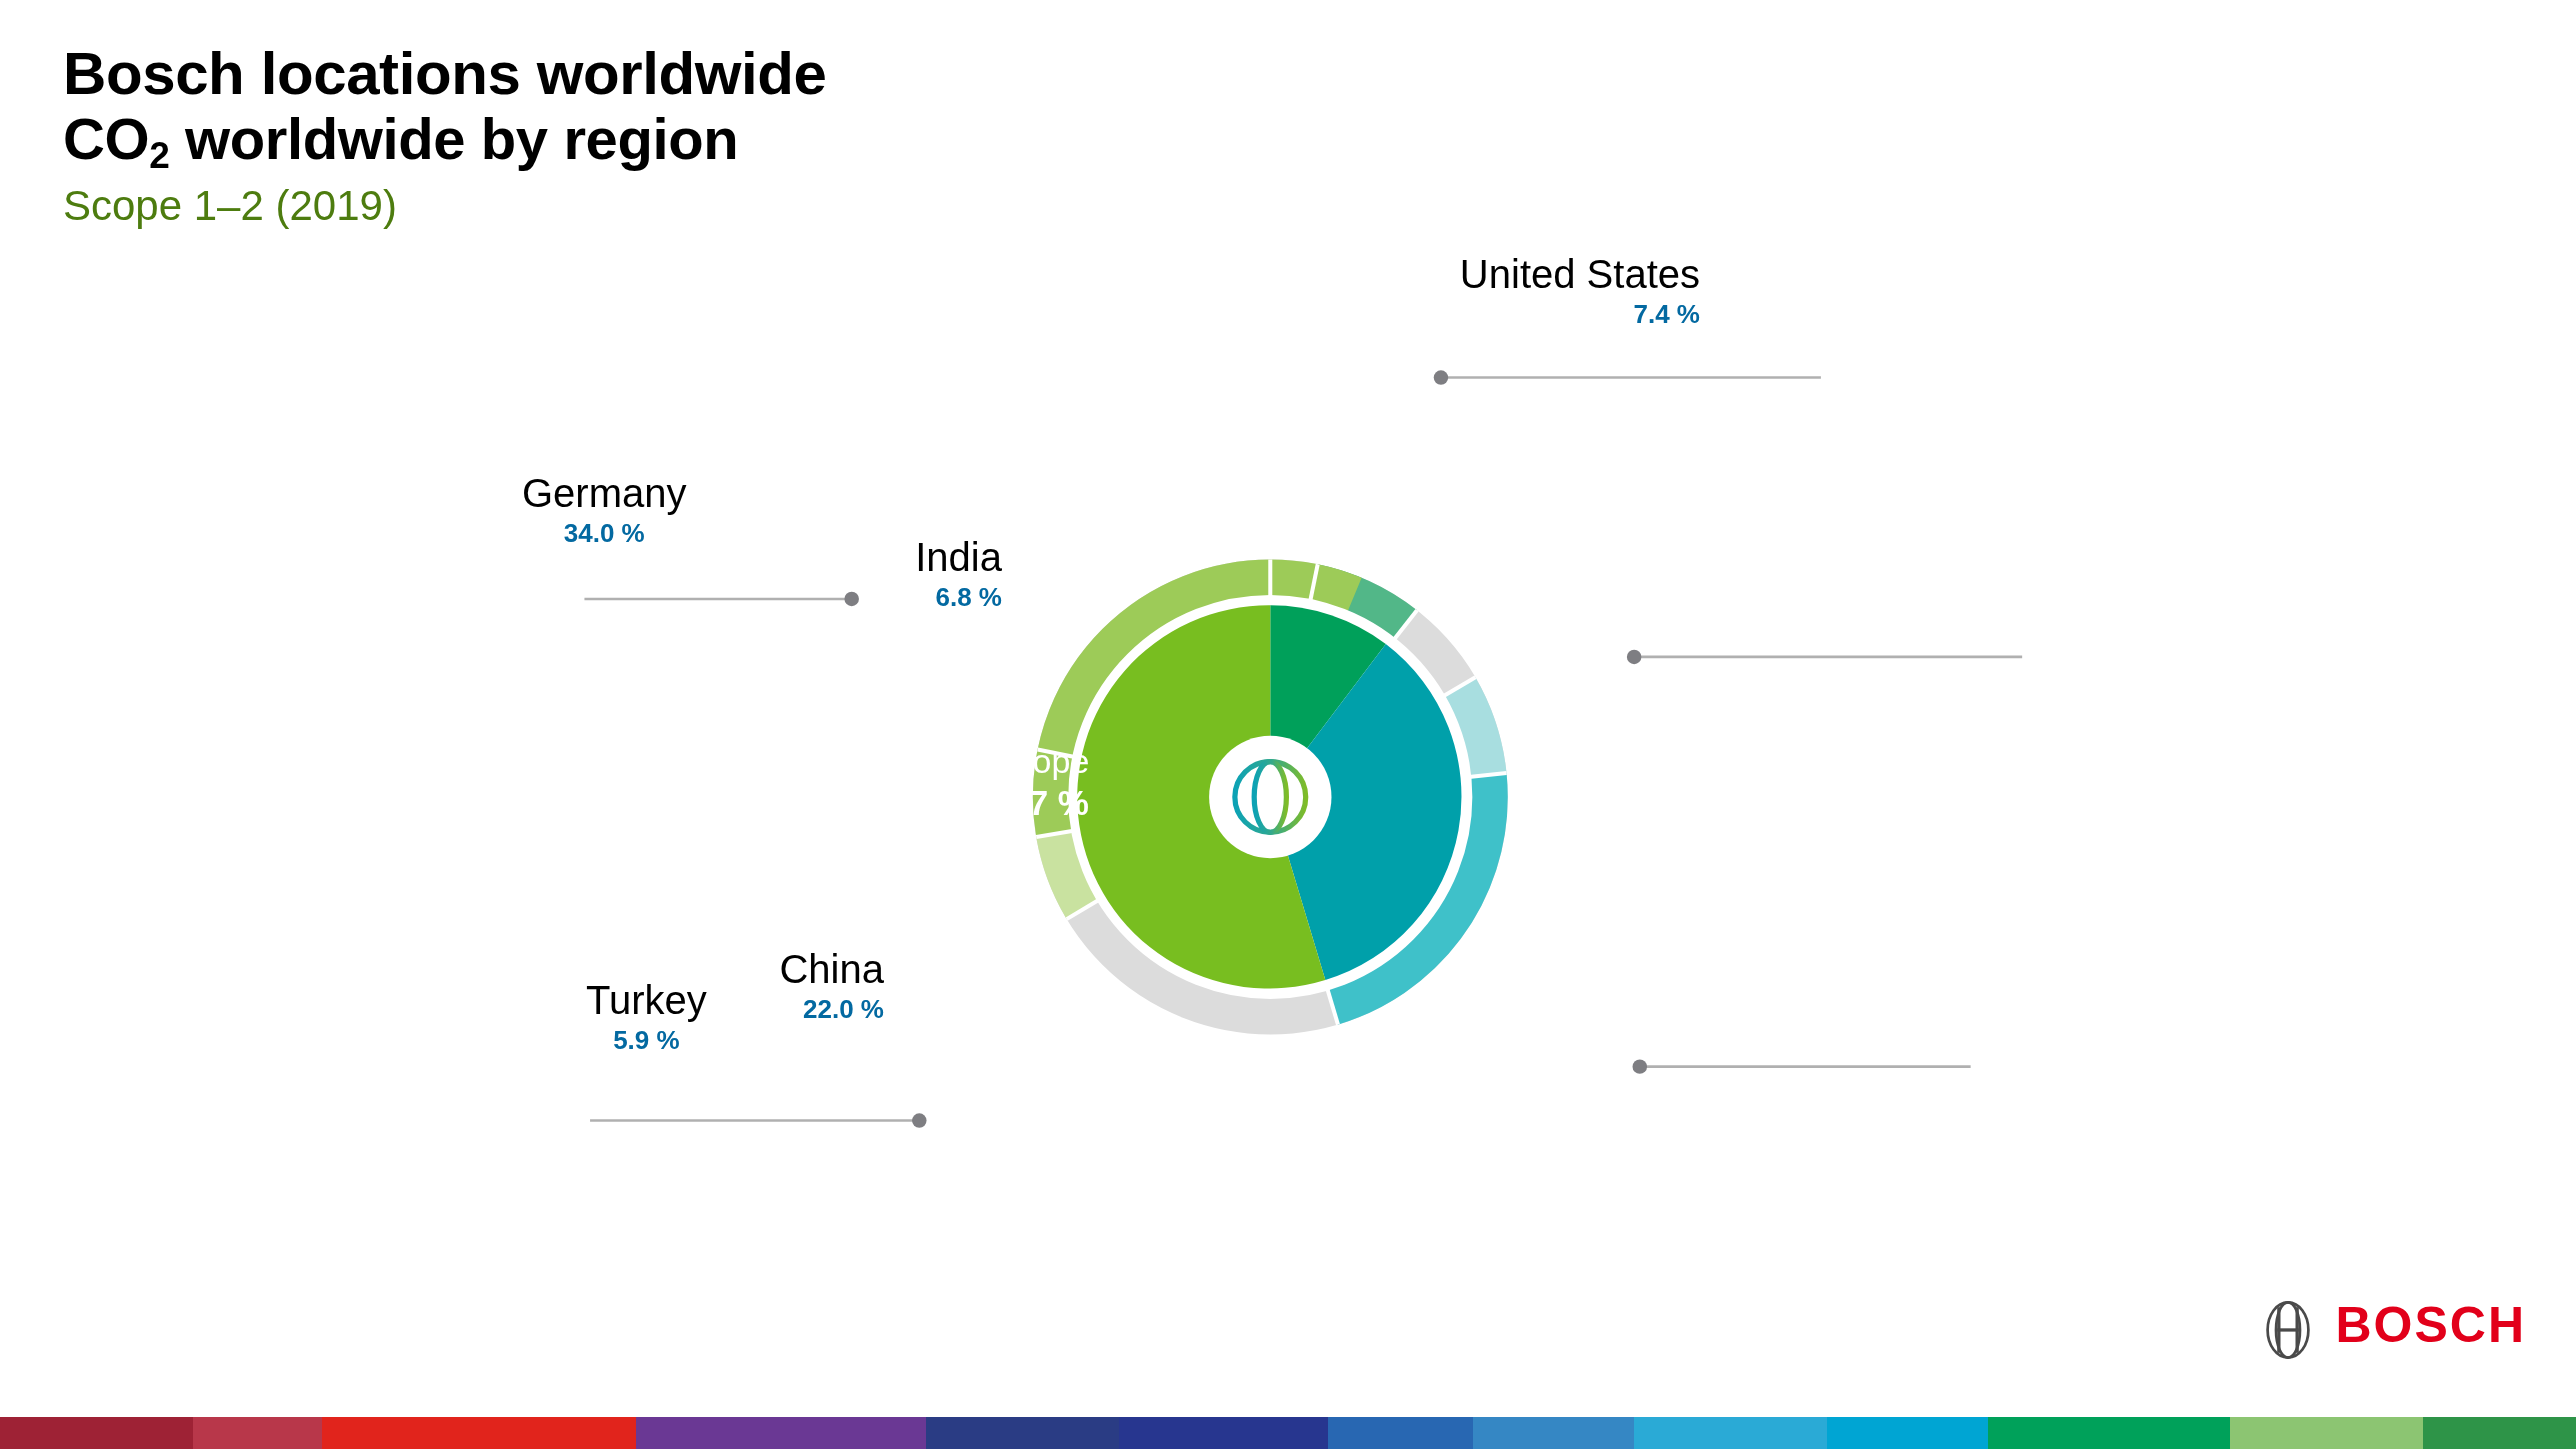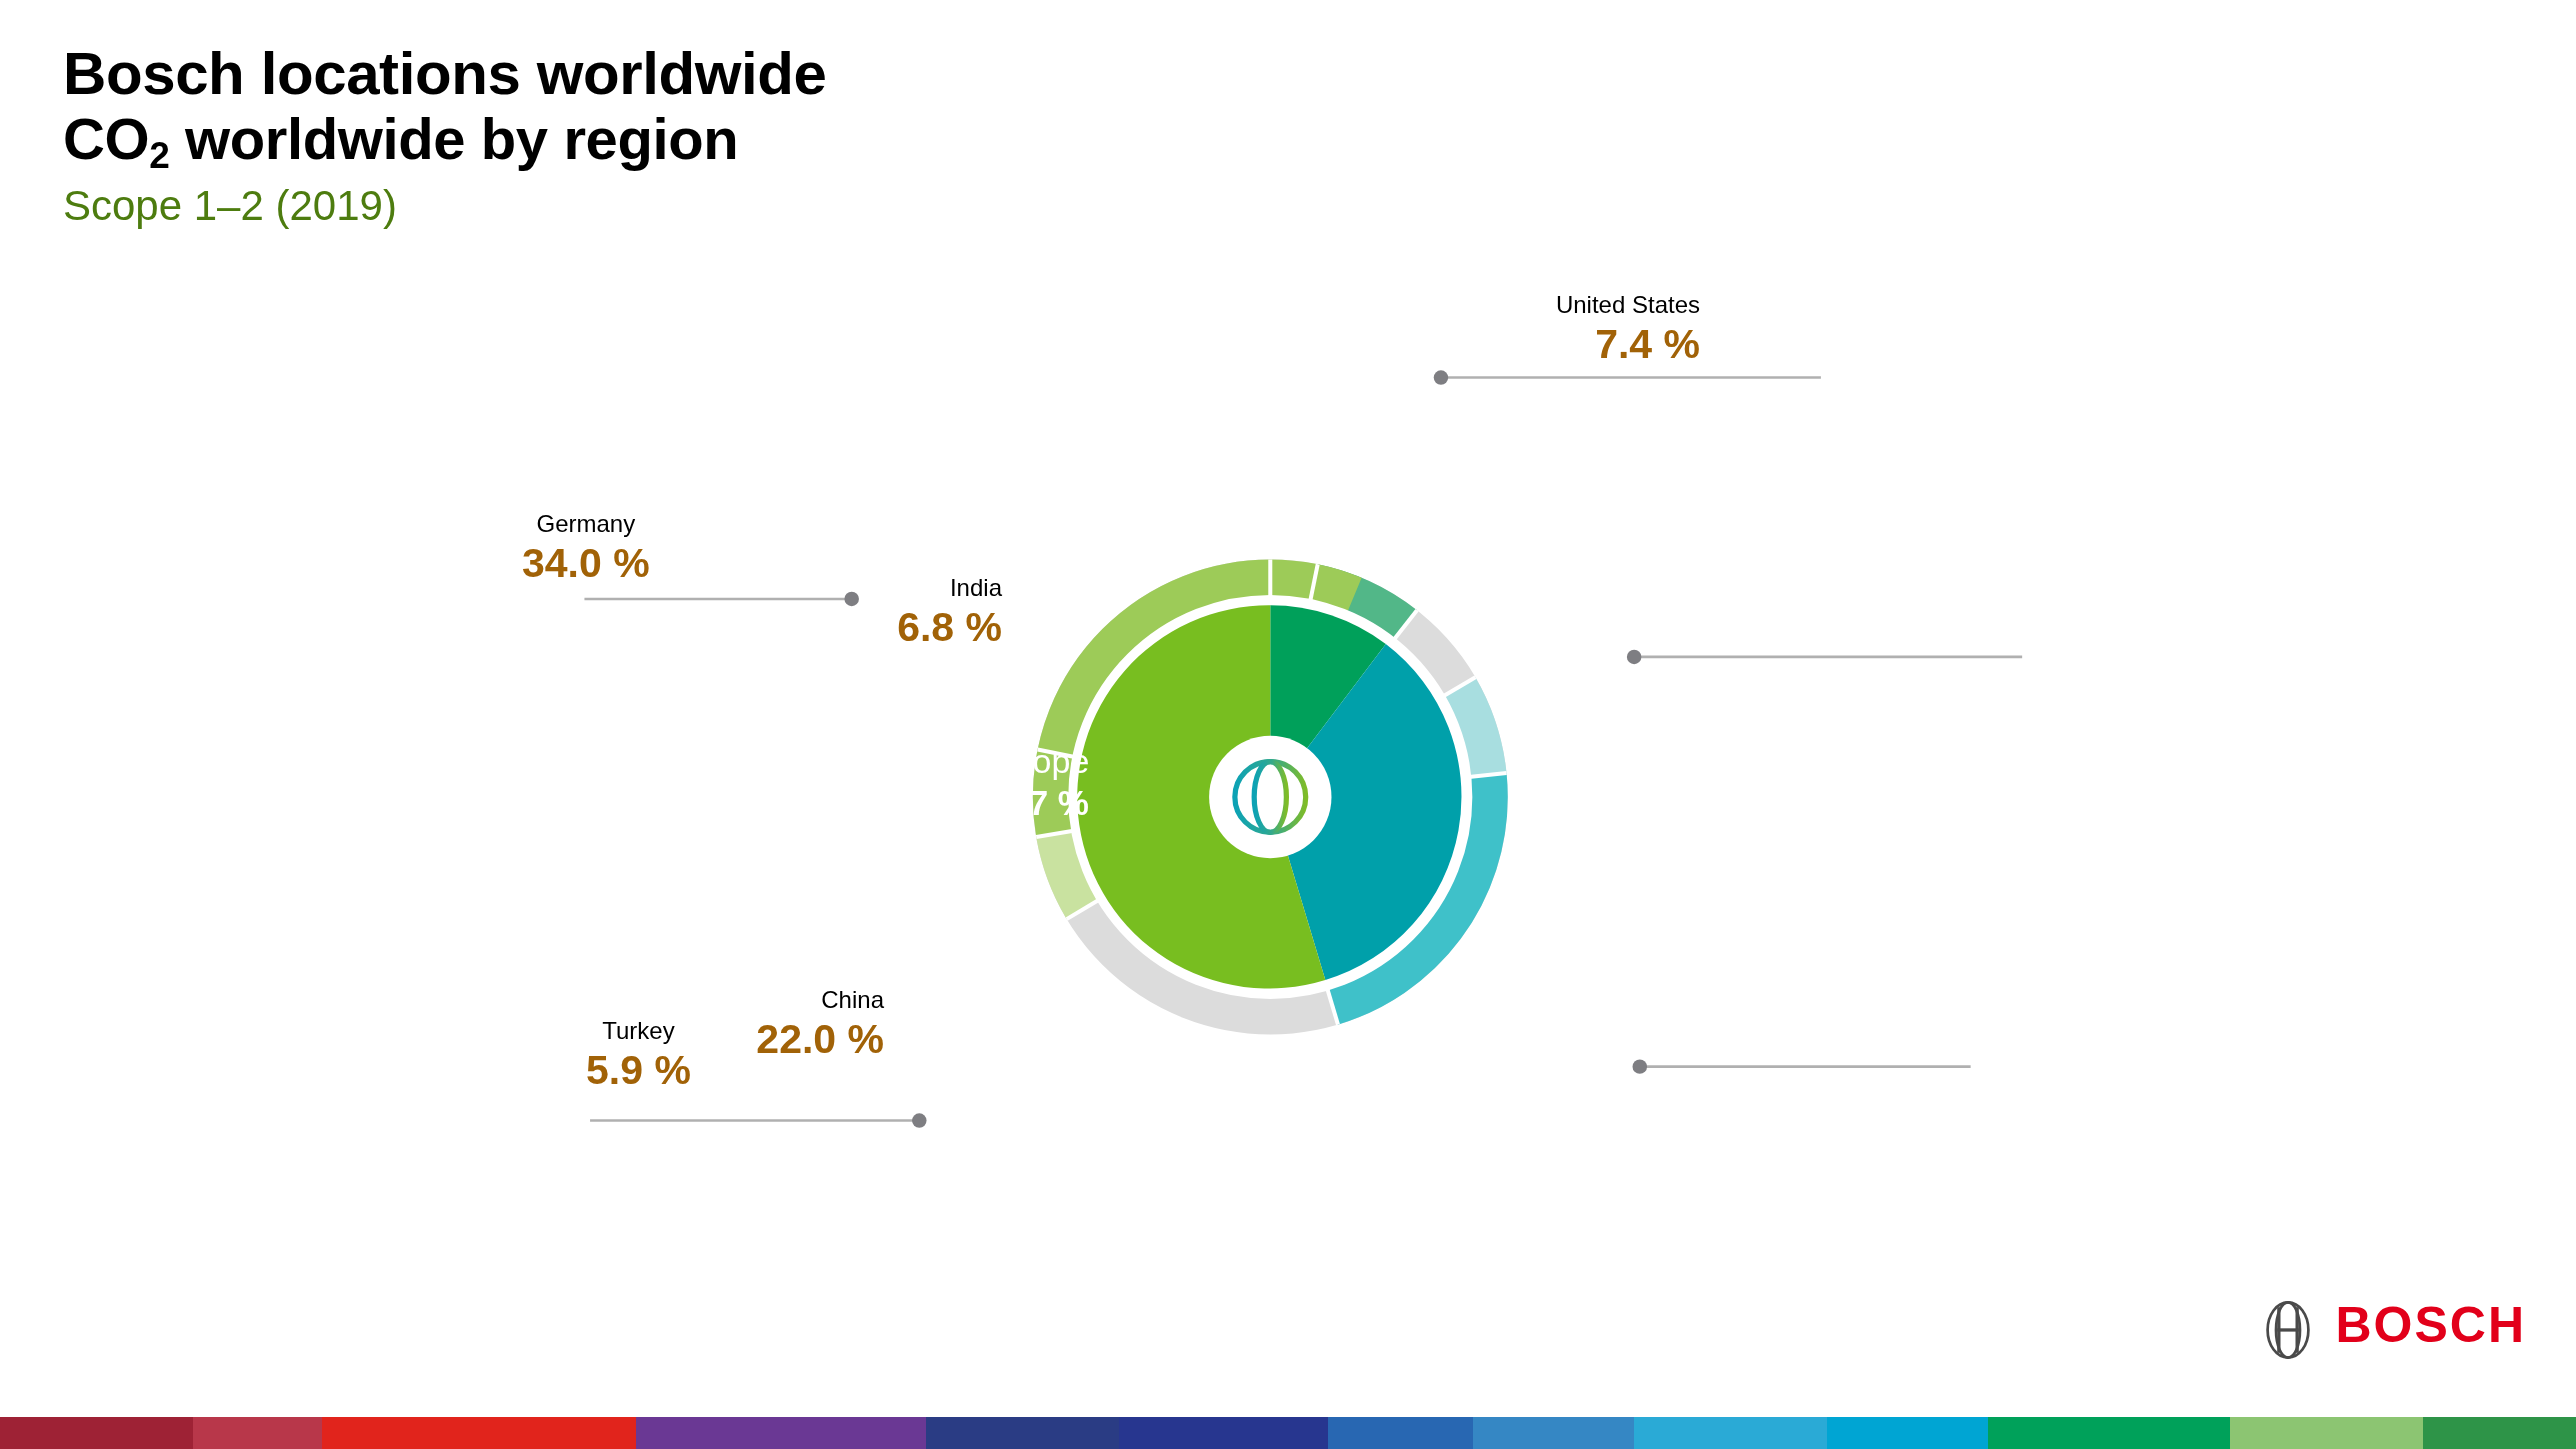--- a/index.html
+++ b/index.html
@@ -27,22 +27,22 @@
     font-size:42px;font-weight:400;color:#4d7c0f;
     margin-top:11.3px;line-height:1.1;white-space:nowrap;
   }
 
   
   .chart-wrap{position:absolute;left:0;top:0;width:2576px;height:1449px;}
   .chart-svg{position:absolute;left:0;top:0;}
 
   
   .callout{position:absolute;white-space:nowrap;}
-  .callout .c-name{font-size:24px;font-weight:400;color:#000;line-height:1.22;margin-top:40px;}
-  .callout .c-val{font-size:41px;font-weight:700;color:#a16207;line-height:1.22;}
+  .callout .c-name{font-size:40px;font-weight:400;color:#000;line-height:1.22;}
+  .callout .c-val{font-size:26px;font-weight:700;color:#0369a1;line-height:1.22;}
   .callout.right{text-align:right;}
   .callout.left{text-align:center;}
 
   .co-us{right:876px;top:250px;}
   .co-india{right:1574px;top:533px;}
   .co-china{right:1692px;top:945px;}
   .co-germany{left:522px;top:469px;}
   .co-turkey{left:586px;top:976px;}
 
   

